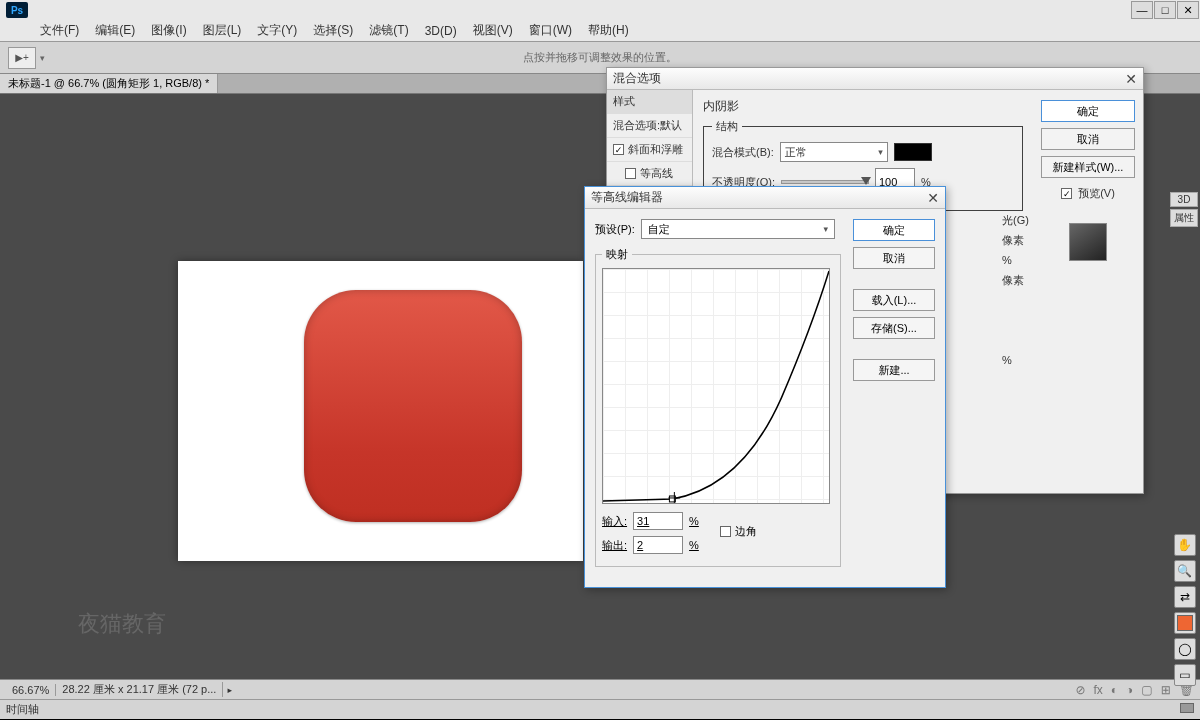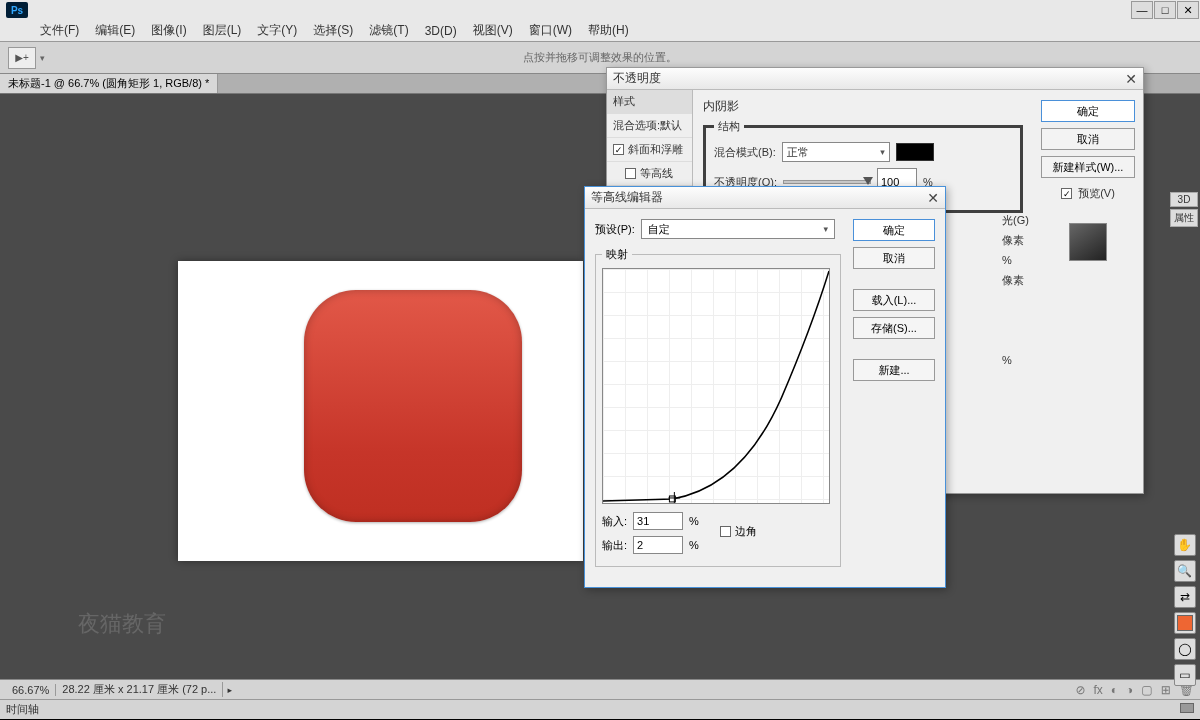--- a/index.html
+++ b/index.html
@@ -55,21 +55,21 @@
 
 .dlg-layerstyle { left: 606px; top: 67px; width: 538px; height: 427px; z-index: 20; }
 .ls-body { display: flex; height: 404px; }
 .ls-left { width: 86px; border-right: 1px solid #bbb; background:#efefef; display:flex; flex-direction:column; }
 .ls-left-item { padding: 4px 6px; border-bottom:1px solid #ddd; font-size:11px; color:#333; cursor:pointer; display:flex; align-items:center; gap:4px;}
 .ls-left-item.header { background:#ddd; font-weight:normal; }
 .cb { width:11px; height:11px; border:1px solid #666; background:#fff; display:inline-flex; align-items:center; justify-content:center; font-size:9px;}
 .cb.checked::after { content:"✓"; color:#000; font-size:9px; }
 .ls-mid { flex:1; padding: 8px 10px; position: relative; }
 .ls-group-label { font-size:12px; color:#333; margin-bottom:4px; }
-.ls-fieldset { border:3px solid #404040; padding: 8px; position:relative; }
+.ls-fieldset { border:1px solid #404040; padding: 8px; position:relative; }
 .ls-fieldset legend { font-size:11px; padding:0 4px; color:#333;}
 .ls-row { display:flex; align-items:center; gap:6px; margin-bottom:6px; font-size:11px; color:#333;}
 .ls-select { flex:0 0 108px; height:20px; border:1px solid #888; background:#fff; font-size:11px; padding:0 4px; display:flex; align-items:center; justify-content:space-between;}
 .ls-select::after { content:"▾"; font-size:9px; color:#555;}
 .ls-colorswatch { width: 38px; height: 18px; background:#000; border:1px solid #333;}
 .ls-slider { flex:1; height: 4px; background:#ccc; border:1px solid #999; position:relative; max-width:88px;}
 .ls-slider::after { content:""; position:absolute; right:-3px; top:-4px; width:0;height:0; border-left:5px solid transparent;border-right:5px solid transparent;border-top:8px solid #555;}
 .ls-input { width: 40px; height:28px; border:1px solid #888; font-size:11px; padding:0 3px; background:#fff;}
 .ls-right { width: 110px; padding: 10px 8px; display:flex; flex-direction:column; gap:6px; align-items:stretch;}
 .ls-button { height: 22px; border:1px solid #4a90d9; background:#fff; font-size:11px; cursor:pointer; display:flex; align-items:center; justify-content:center;}
@@ -84,21 +84,21 @@
 .ce-row { display:flex; align-items:center; gap:6px; font-size:11px; margin-bottom:8px;}
 .ce-select { flex:1; height:20px; border:1px solid #888; background:#fff; display:flex; align-items:center; padding:0 6px; justify-content:space-between; font-size:11px;}
 .ce-select::after { content:"▾"; font-size:9px; color:#555;}
 .ce-buttons { position:absolute; right:10px; top:10px; width:82px; display:flex; flex-direction:column; gap:6px;}
 .ce-btn { height:22px; border:1px solid #999; background:#f5f5f5; font-size:11px; cursor:pointer; display:flex; align-items:center; justify-content:center;}
 .ce-btn.primary { border:1px solid #4a90d9; background:#fff;}
 .ce-mapgroup { border:1px solid #bbb; margin-top: 2px; padding: 6px; width: 246px;}
 .ce-mapgroup legend { font-size:11px; padding:0 4px;}
 .curve-area { width: 228px; height: 236px; border:1px solid #888; background:#fff; position:relative; background-image: linear-gradient(#eee 1px, transparent 1px), linear-gradient(90deg, #eee 1px, transparent 1px); background-size: 22px 23px;}
 .curve-area svg { position:absolute; inset:0;}
-.ce-inputs { margin-top: 8px; font-size:11px; }
+.ce-inputs { margin-top: 8px; font-size:11px;text-decoration:underline; }
 .ce-inputs .ce-row { margin-bottom:6px;}
 .ce-num { width: 50px; height:18px; border:1px solid #888; background:#fff; padding:0 3px; font-size:11px;}
 .ce-corner { display:flex; align-items:center; gap:4px; position:absolute; left: 135px; bottom: 48px; font-size:11px;}
 
 
 .top-right-tabs { position:absolute; right:2px; top:98px; width:28px; font-size:10px; color:#333; display:flex; flex-direction:column; gap:2px; z-index:15;}
 .top-right-tabs div { background:#ddd; border:1px solid #aaa; padding:1px 2px; text-align:center;}
 </style>
 </head>
 <body>
@@ -179,21 +179,21 @@
   </div>
 </div>
 
 <div class="timeline-footer">
   <span>时间轴</span>
   <div class="timeline-handle"></div>
 </div>
 
 <div class="dialog dlg-layerstyle">
   <div class="dlg-titlebar">
-    <span>不透明度</span>
+    <span>混合选项</span>
     <span class="dlg-close">✕</span>
   </div>
   <div class="ls-body">
     <div class="ls-left">
       <div class="ls-left-item header">样式</div>
       <div class="ls-left-item">混合选项:默认</div>
       <div class="ls-left-item">
         <span class="cb checked"></span>
         <span>斜面和浮雕</span>
       </div>

